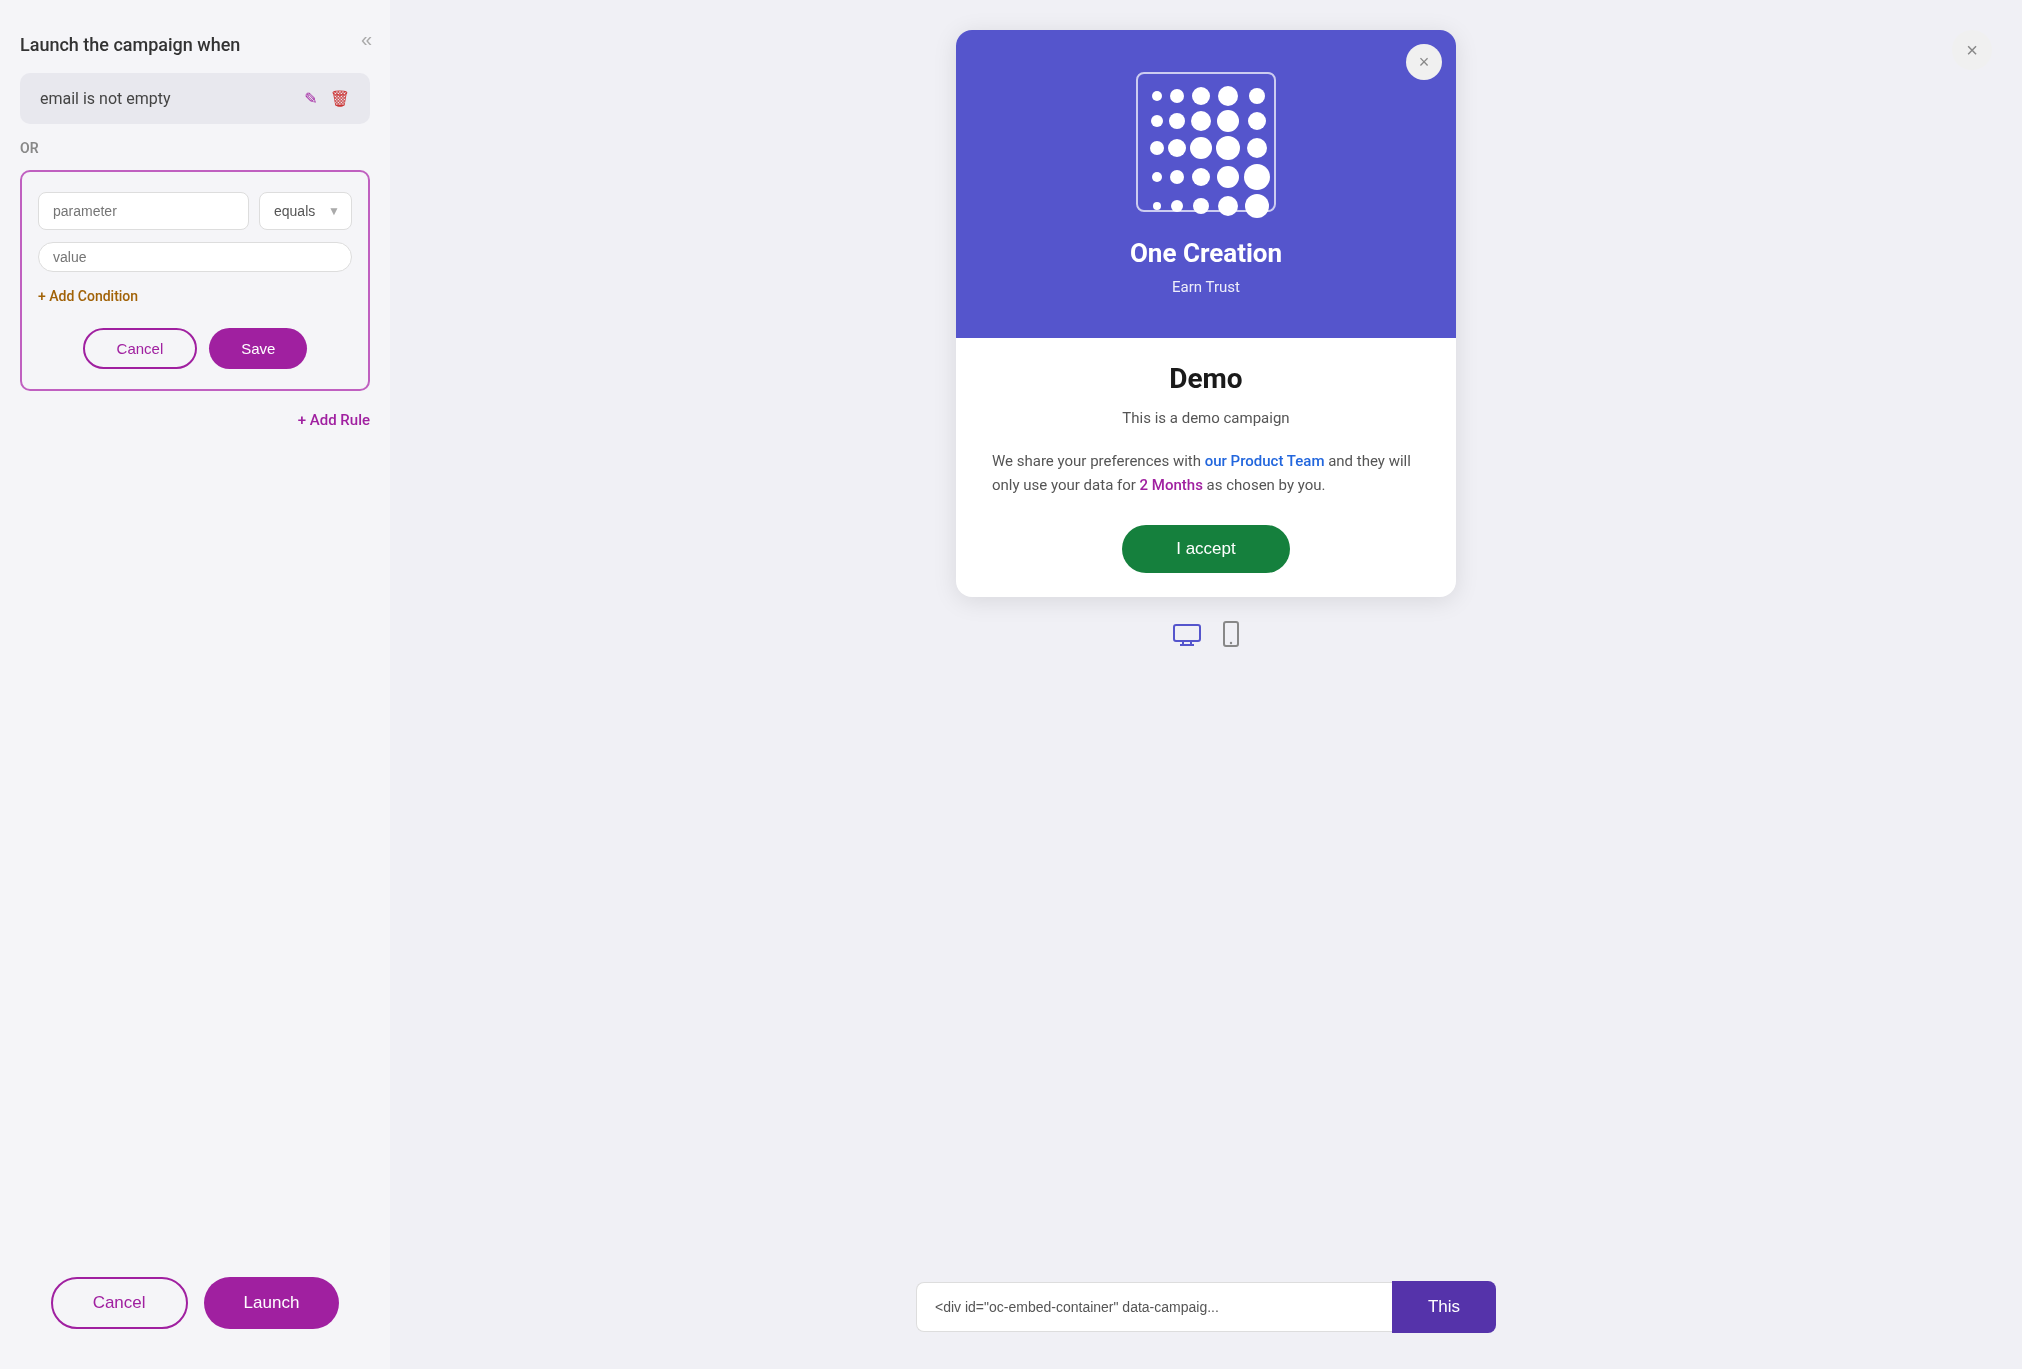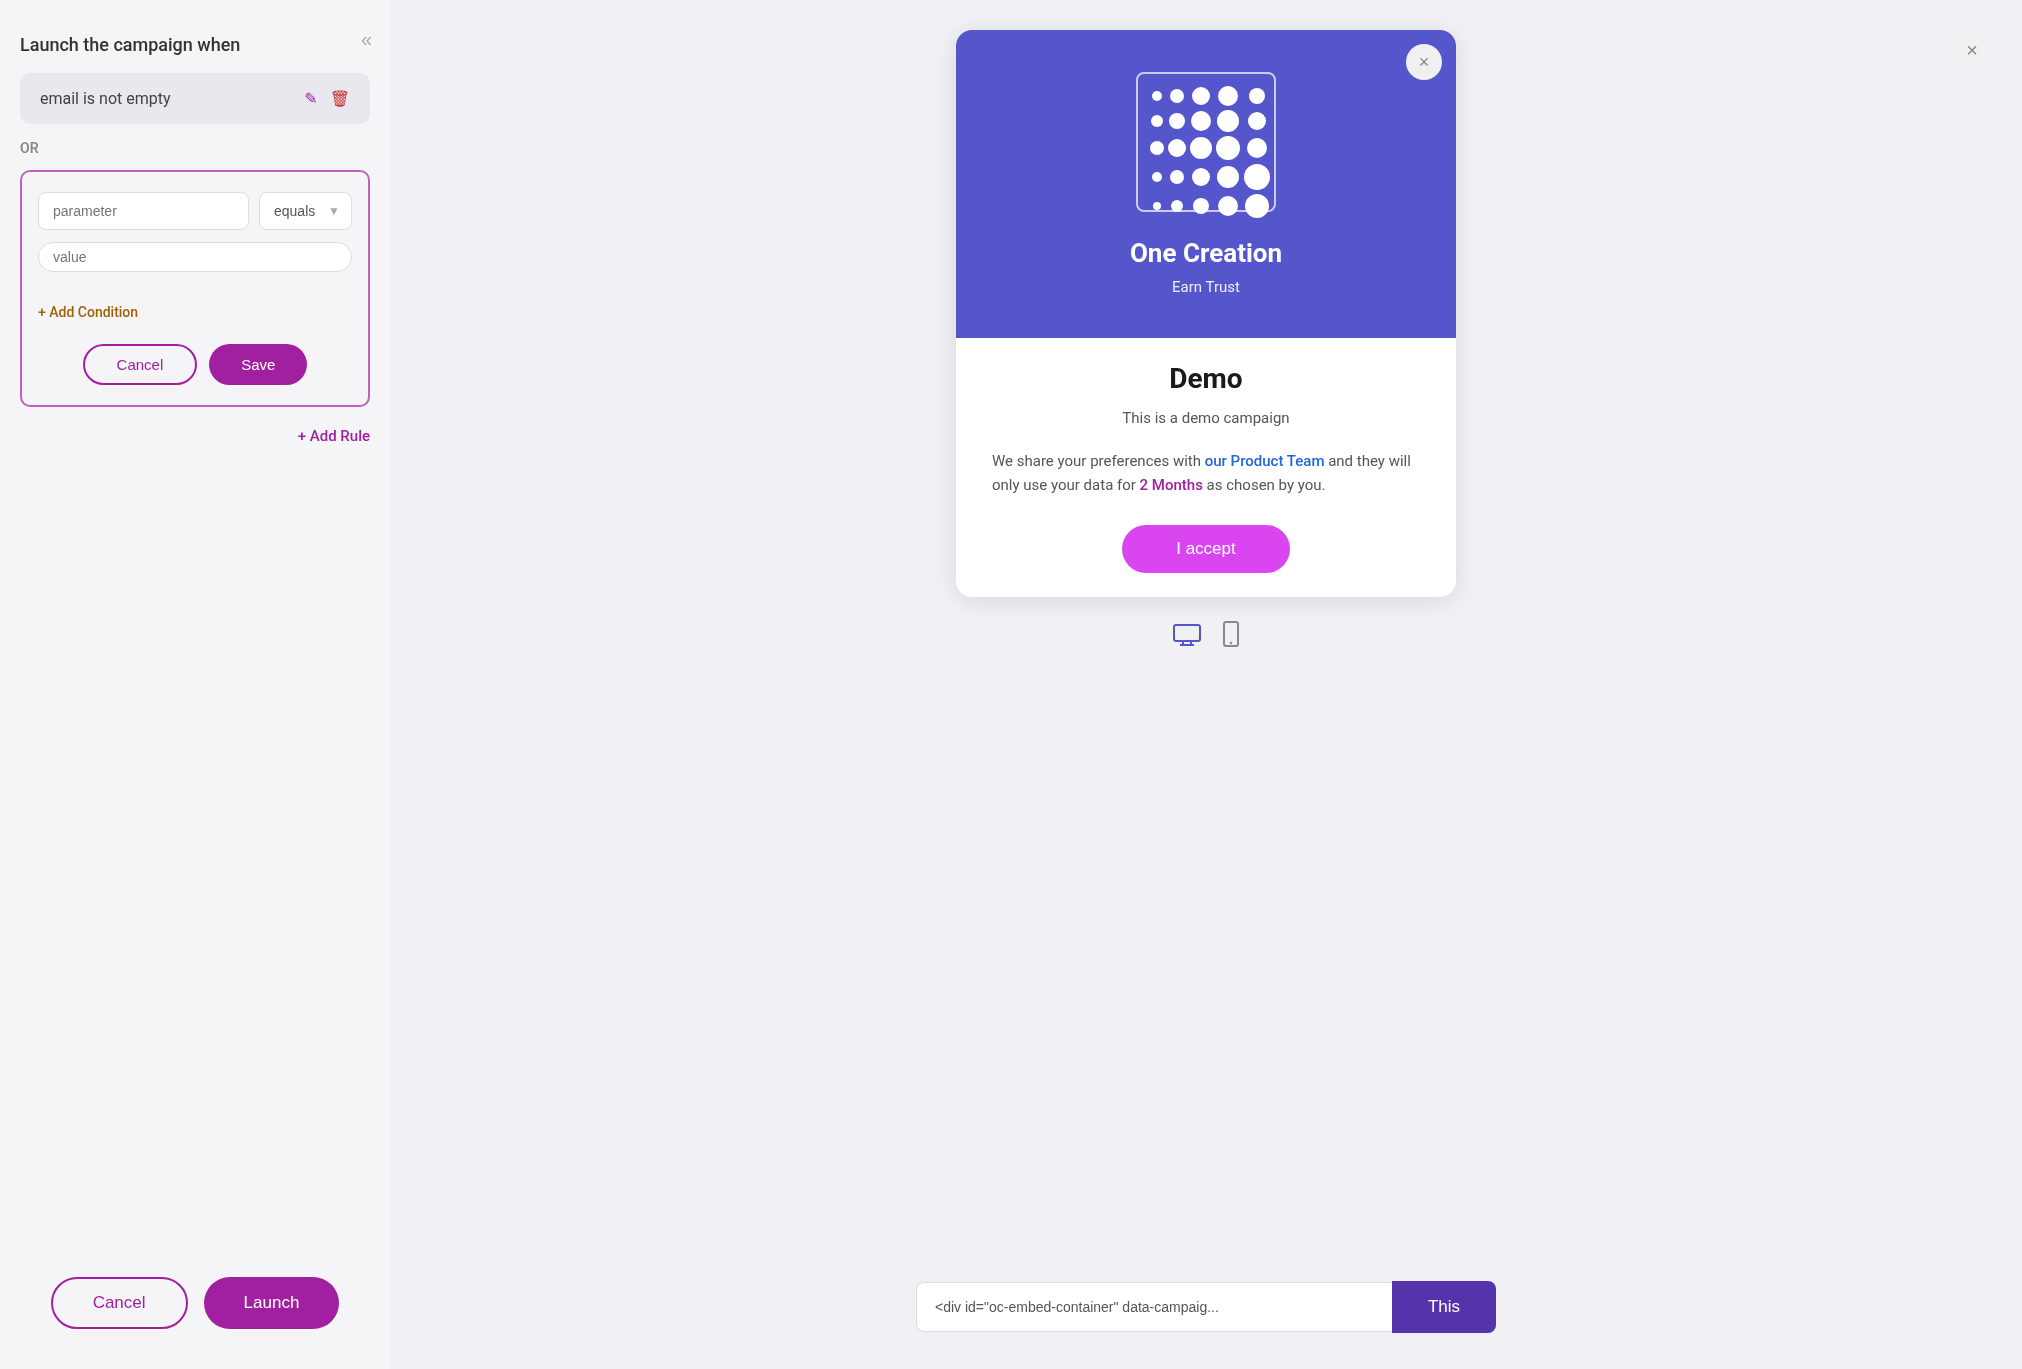--- a/index.html
+++ b/index.html
@@ -134,21 +134,21 @@
 
     .value-input {
       width: 100%;
       border: 1px solid #ddd;
       border-radius: 19px;
       padding: 6px 14px;
       font-size: 14px;
       color: #bbb;
       background: #fff;
       outline: none;
-      margin-bottom: 30px;
+      margin-bottom: 14px;
     }
 
     .add-condition-link {
       color: #a16207;
       font-size: 14px;
       font-weight: 500;
       cursor: pointer;
       text-decoration: none;
       margin-bottom: 18px;
       display: inline-block;
@@ -324,21 +324,21 @@
       color: #2266dd;
       font-weight: 500;
     }
 
     .card-consent .highlight-purple {
       color: #a020a0;
       font-weight: 500;
     }
 
     .accept-btn {
-      background: #d946ef;
+      background: #15803d;
       color: #fff;
       border: none;
       border-radius: 30px;
       padding: 14px 54px;
       font-size: 17px;
       cursor: pointer;
       font-weight: 500;
     }
 
     

